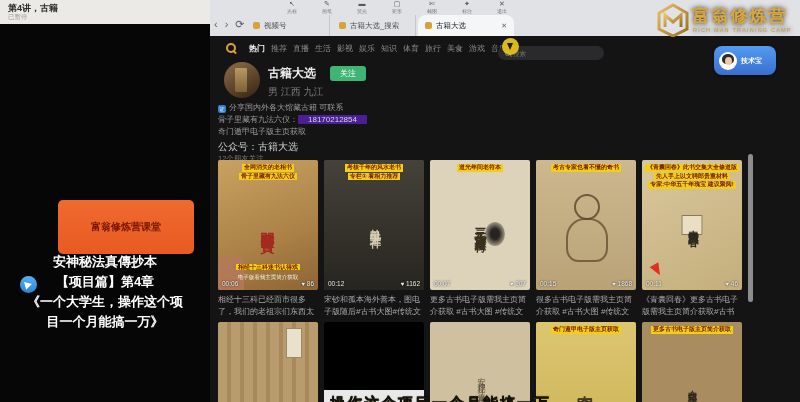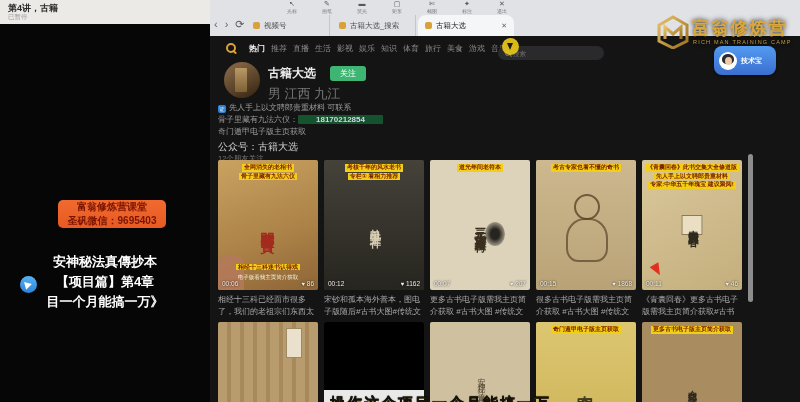--- a/index.html
+++ b/index.html
@@ -47,25 +47,25 @@
 
   
   .cursor-hl { position:absolute; left:292px; top:2px; width:17px; height:17px; border-radius:50%; background:rgba(230,198,26,.93); z-index:8; }
   .cursor-hl::after { content:""; position:absolute; left:5px; top:5px; width:0; height:0; border-left:3.5px solid transparent; border-right:3.5px solid transparent; border-top:7px solid #1b1b1b; }
 
   
   .avatar { position:absolute; left:14px; top:26px; width:36px; height:36px; border-radius:50%; background:linear-gradient(150deg,#7d6040 20%,#4f3a22 70%,#2e2212); }
   .avatar::after { content:""; position:absolute; left:11px; top:6px; width:12px; height:24px; background:linear-gradient(#caa86e,#8a6a3c); border-radius:1px; opacity:.8; }
   .p-name { position:absolute; left:58px; top:29px; font-size:12px; font-weight:700; color:#ededed; }
   .follow-btn { position:absolute; left:120px; top:30px; width:36px; height:15px; border-radius:3px; background:#3eb572; color:#fff; font-size:8px; text-align:center; line-height:15px; cursor:pointer; }
-  .p-meta { position:absolute; left:58px; top:49px; font-size:13px; color:#787878; }
+  .p-meta { position:absolute; left:58px; top:49px; font-size:10px; color:#787878; }
   .bio { position:absolute; left:8px; font-size:8px; color:#9d9d9d; line-height:10px; white-space:nowrap; }
   .bio1 { top:67px; } .bio2 { top:79px; } .bio3 { top:91px; }
   .vbadge { display:inline-block; width:8px; height:8px; border-radius:2px; background:#2f7fd3; color:#fff; font-size:5.5px; line-height:8px; text-align:center; margin-right:3px; vertical-align:-1px; }
-  .hl-num { background:#14532d; color:#cfd8e4; padding:0 18px; border-radius:1px;font-weight:bold; }
+  .hl-num { background:#4c1d95; color:#cfd8e4; padding:0 10px; border-radius:1px; }
   .p-official { position:absolute; left:8px; top:104px; font-size:10px; color:#cfcfcf; cursor:pointer; }
   .p-friends { position:absolute; left:8px; top:118px; font-size:7.5px; color:#767676; }
 
   
   .card { position:absolute; width:100px; height:130px; border-radius:2px; overflow:hidden; background:#333; cursor:pointer; }
   .row1 .card { top:124px; } .row2 .card { top:286px; }
   .cl0 { left:8px; } .cl1 { left:114px; } .cl2 { left:220px; } .cl3 { left:326px; } .cl4 { left:432px; }
   .cover { position:absolute; inset:0; }
   .cover-text { position:absolute; left:50%; top:50%; transform:translate(-50%,-50%); writing-mode:vertical-rl; font-family:"DejaVu Serif","Liberation Serif",serif; font-weight:700; letter-spacing:2px; white-space:nowrap; }
   .cover-text:empty { display:none; }
@@ -111,28 +111,28 @@
   .c25 .cover { background:#a98c60; }
   .c25 .cover-text { color:#2f281c; font-size:9px; }
   .c25 .cover::after { content:""; position:absolute; left:32px; bottom:6px; width:11px; height:13px; background:#c0392b; opacity:.9; }
 
   .cap { position:absolute; top:258px; width:100px; height:24px; overflow:hidden; font-size:8px; line-height:11.5px; color:#a8a8a8; }
 
   .scroll-thumb { position:absolute; left:538px; top:118px; width:5px; height:148px; border-radius:3px; background:#8d8d8d; cursor:pointer; }
 
   
   .left-panel { position:absolute; left:0; top:24px; width:210px; height:378px; background:#060607; }
-  .orange-badge { position:absolute; left:58px; top:176px; width:108px; border-radius:5px; background:linear-gradient(#f06a30,#e85a22); padding:0 2px; text-align:center; }
+  .orange-badge { position:absolute; left:58px; top:176px; width:136px; border-radius:5px; background:linear-gradient(#f06a30,#e85a22); padding:20px 2px; text-align:center; }
   .ob-line { font-size:10px; line-height:14px; font-weight:700; color:#7a1503; white-space:nowrap; }
   .headline { position:absolute; left:0; top:228px; width:210px; text-align:center; color:#fff; font-weight:700; font-size:13px; line-height:20px; }
   .chat-icon { position:absolute; left:20px; top:252px; width:17px; height:17px; border-radius:50%; background:linear-gradient(#58b1f3,#2a84d8); }
   .chat-icon::after { content:""; position:absolute; left:5px; top:5px; width:0; height:0; border-top:4px solid transparent; border-bottom:4px solid transparent; border-left:7px solid #fff; transform:rotate(-15deg); }
 
   
-  .watermark { position:absolute; right:2px; top:14px; width:142px; height:40px; z-index:20; text-shadow:0 0 5px rgba(0,0,0,.85); }
+  .watermark { position:absolute; right:2px; top:2px; width:142px; height:40px; z-index:20; text-shadow:0 0 5px rgba(0,0,0,.85); }
   .wm-logo { position:absolute; left:0; top:1px; }
   .wm-title { position:absolute; left:36px; top:2px; font-size:18px; font-weight:900; color:#d9a83e; letter-spacing:1px; white-space:nowrap; }
   .wm-sub { position:absolute; left:37px; top:25px; font-size:5.5px; color:#c79a3a; letter-spacing:1.2px; white-space:nowrap; }
 
   
   .support { position:absolute; left:714px; top:46px; width:62px; height:29px; border-radius:8px; background:linear-gradient(#549af0,#3a6fd0); z-index:25; display:flex; align-items:center; gap:4px; padding:0 5px; cursor:pointer; box-shadow:0 1px 3px rgba(0,0,0,.5); }
   .sp-avatar { width:18px; height:18px; border-radius:50%; background:#fff; position:relative; overflow:hidden; flex:0 0 auto; }
   .sp-avatar::before { content:""; position:absolute; left:3px; top:2px; width:12px; height:10px; border-radius:50% 50% 40% 40%; background:#2b2b33; }
   .sp-avatar::after { content:""; position:absolute; left:5.5px; top:5px; width:7px; height:8px; border-radius:50%; background:#f2c9a2; }
   .sp-label { font-size:7px; color:#fff; font-weight:700; white-space:nowrap; }
@@ -226,21 +226,21 @@
           <input placeholder="搜索" style="">
         </div>
       </div>
 
       <div class="cursor-hl"></div>
 
       <div class="avatar"></div>
       <div class="p-name">古籍大选</div>
       <div class="follow-btn">关注</div>
       <div class="p-meta">男 江西 九江</div>
-      <div class="bio bio1"><span class="vbadge">证</span><span>先人手上以文聘郎贵重材料 可联系</span></div>
+      <div class="bio bio1"><span class="vbadge">证</span><span>分享国内外各大馆藏古籍 可联系</span></div>
       <div class="bio bio2"><span>骨子里藏有九法六仪：</span><span class="hl-num">18170212854</span></div>
       <div class="bio bio3">奇门遁甲电子版主页获取</div>
       <div class="p-official">公众号：古籍大选</div>
       <div class="p-friends">12个朋友关注</div>
 
       <div class="row1">
         <div class="card cl0 c11">
           <div class="cover">
               <span class="cover-text">開靈符寶</span>
             </div>
@@ -332,25 +332,25 @@
         </div>
       </div>
 
       <div class="scroll-thumb"></div>
     </div>
   </div>
 
   <div class="left-panel">
     <div class="orange-badge">
       <div class="ob-line">富翁修炼营课堂</div>
-      <div class="ob-line">圣矾微信：9695403</div>
     </div>
     <div class="headline">
       <div>安神秘法真傳抄本</div>
       <div>【项目篇】第4章</div>
+      <div>《一个大学生，操作这个项</div>
       <div>目一个月能搞一万》</div>
     </div>
     <div class="chat-icon"></div>
   </div>
 
   <div class="watermark">
     <svg class="wm-logo" width="34" height="34" viewBox="0 0 34 34">
       <defs>
         <linearGradient id="g1" x1="0" y1="0" x2="1" y2="1">
           <stop offset="0" stop-color="#e8c26a"></stop>

